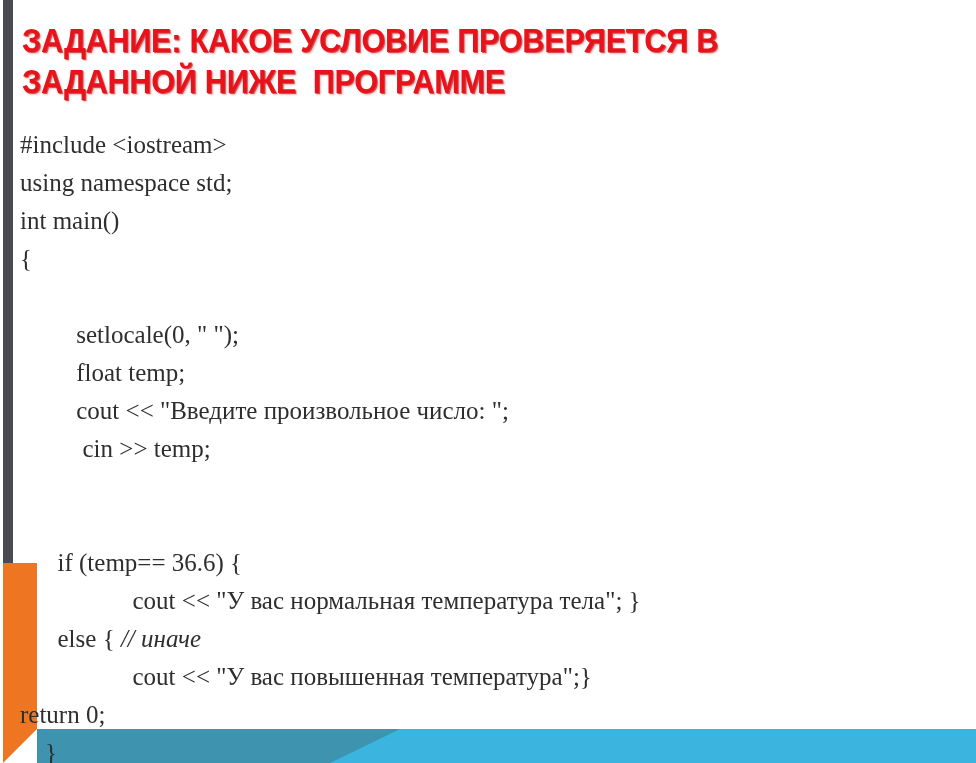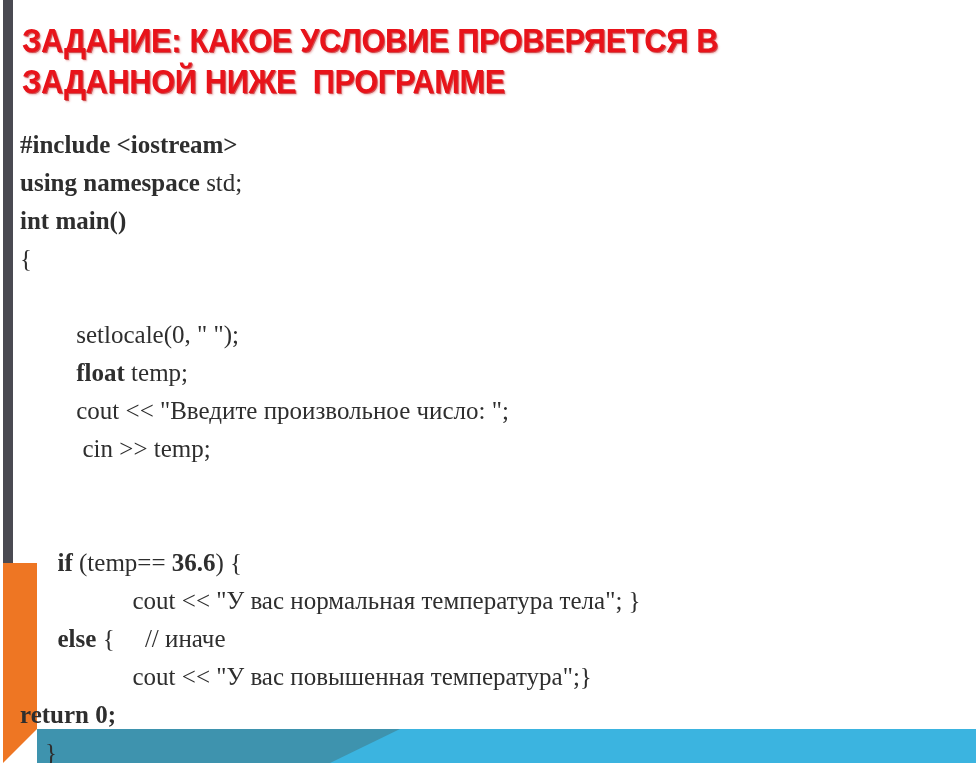--- a/index.html
+++ b/index.html
@@ -95,25 +95,25 @@
     white-space: pre;
   }
   .code .line {
     min-height: 38px;
     white-space: pre;
   }
   .code .line.blank {
     height: 38px;
   }
   .kw {
-    font-weight: bold;
+    font-weight: normal;
     margin-top: 36px;
   }
   .cmt {
-    margin-left: 24px;
+    font-style: italic;
   }
   .dim {
     font-weight: normal;
     font-family: Liberation Serif, serif;
   }
 </style>
 </head>
 <body>
 
 <div id="slide">

